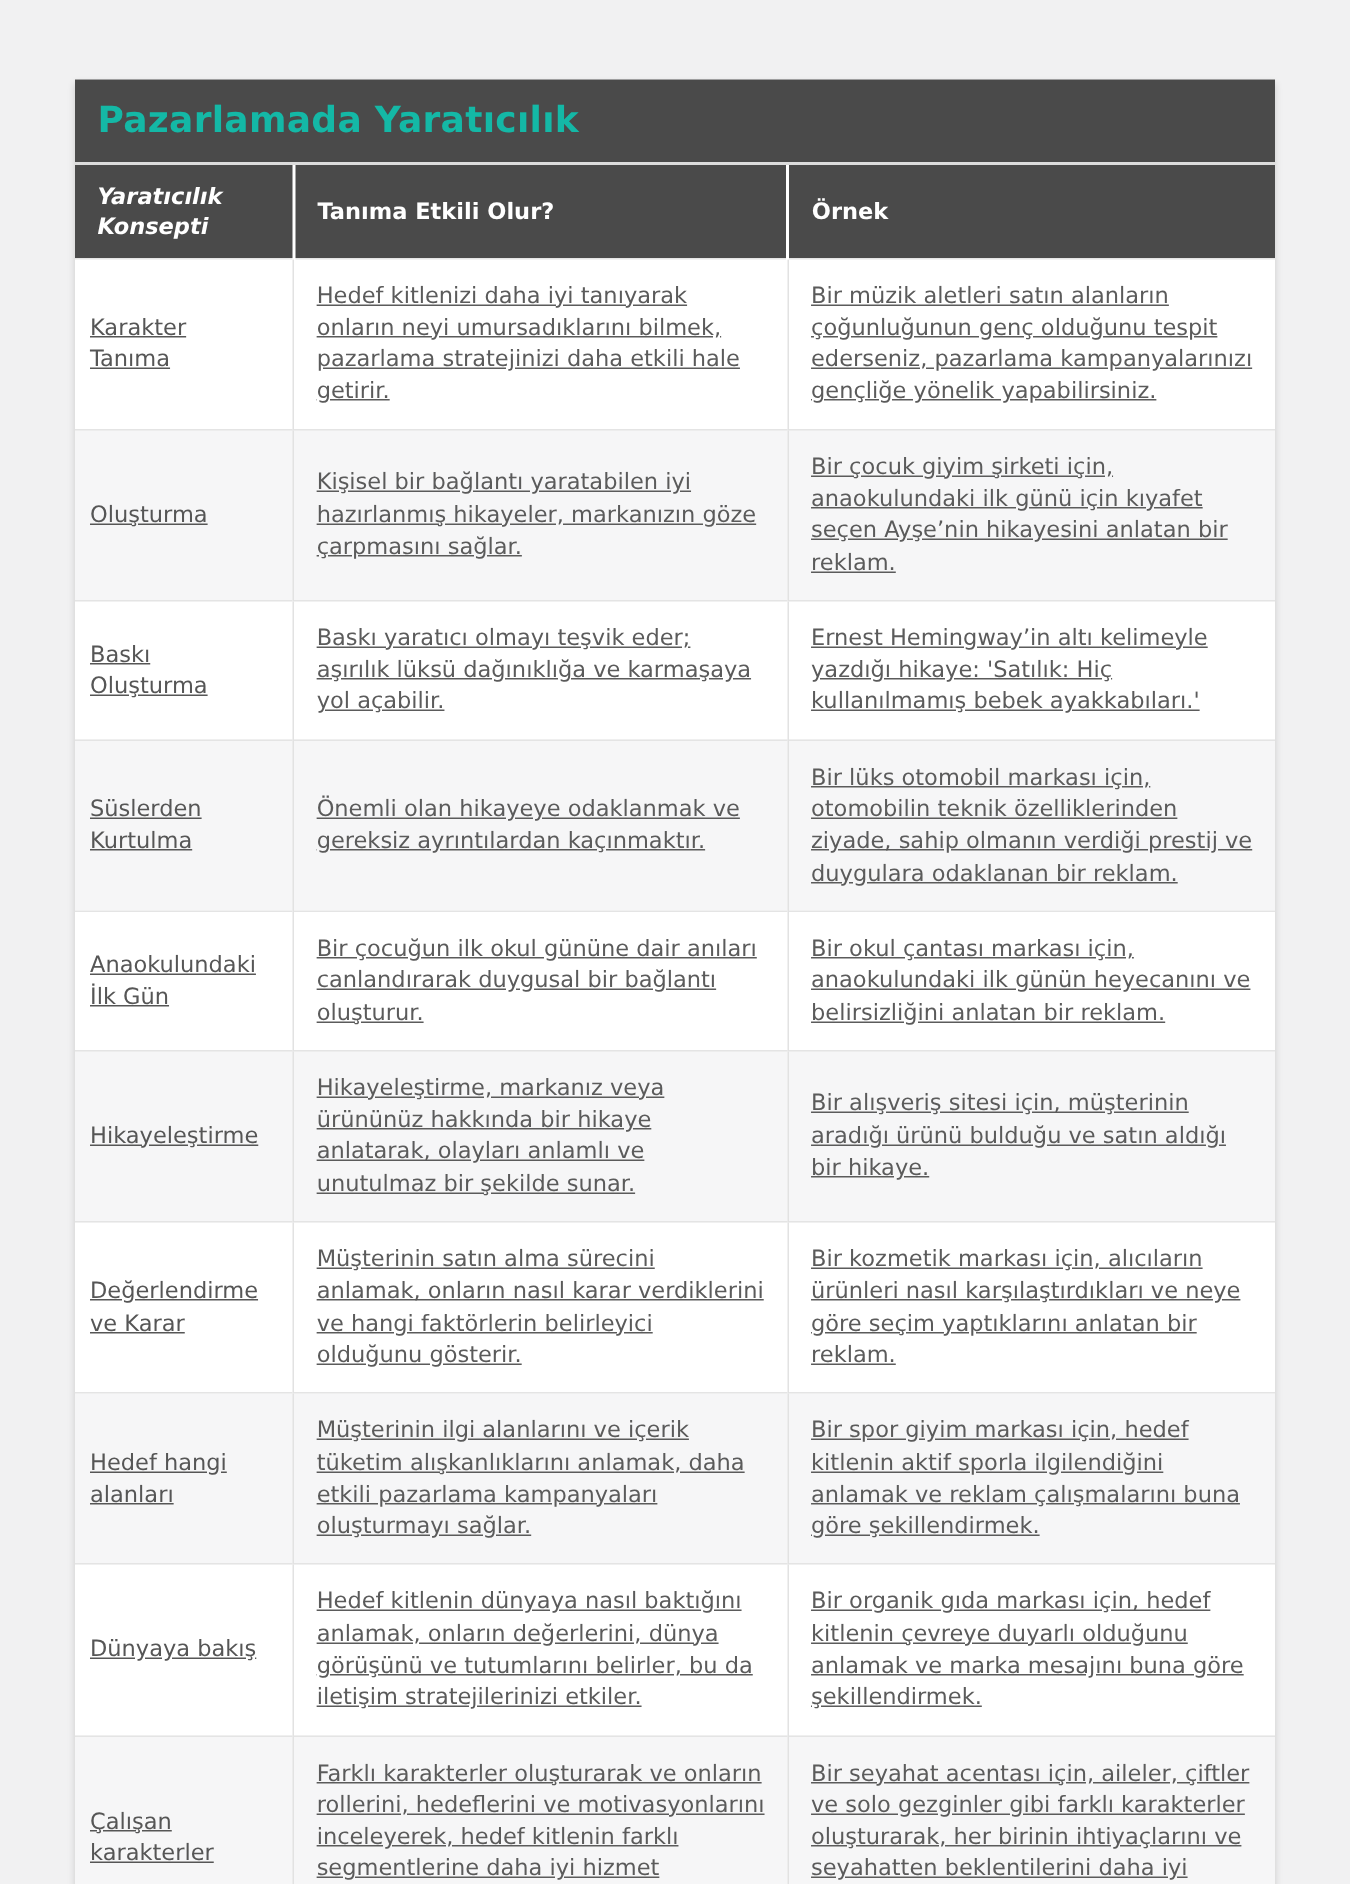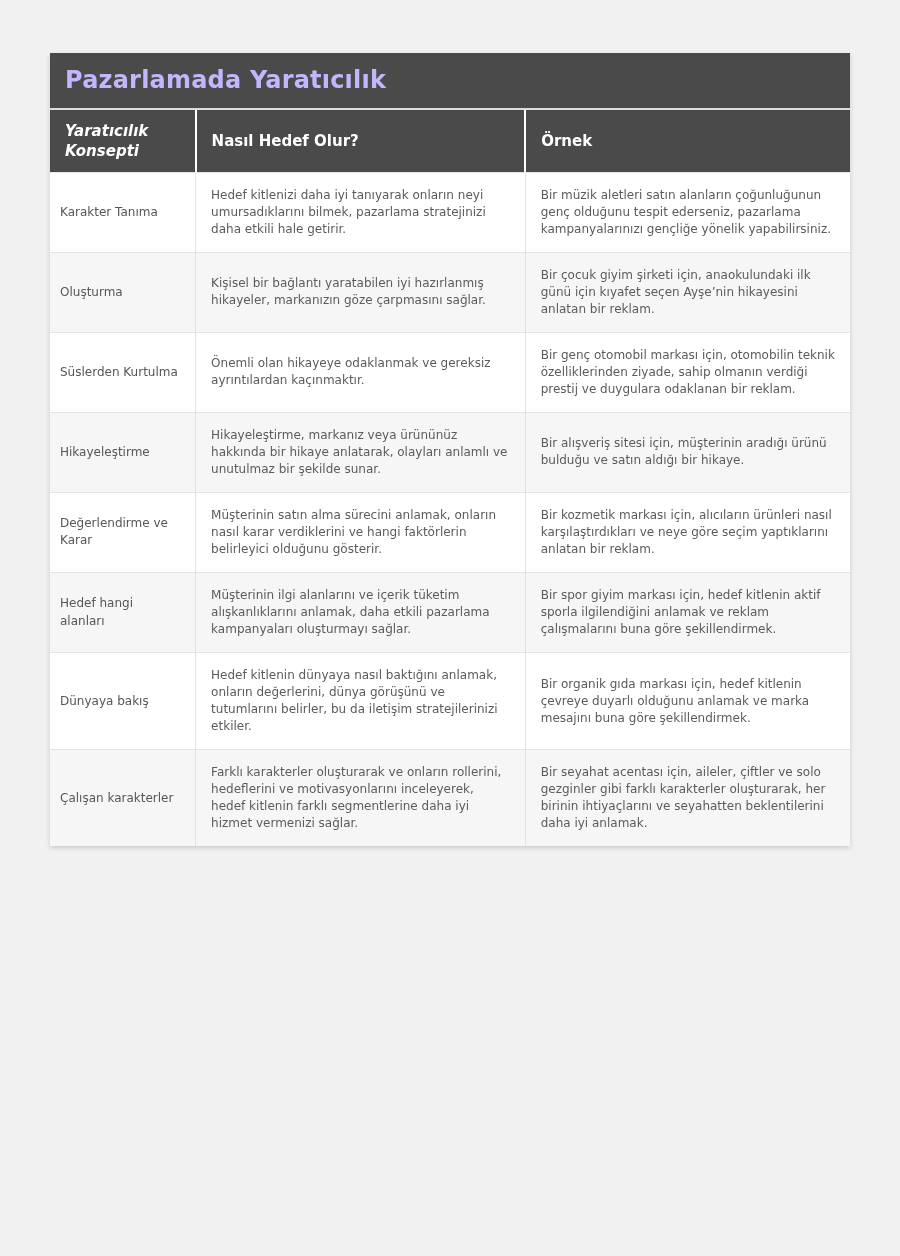--- a/index.html
+++ b/index.html
@@ -12,21 +12,21 @@
   .card {
     width: 800px;
     margin: 0 auto;
     position: relative;
     top: 53px;
     background: #ffffff;
     box-shadow: 0 2px 5px rgba(0,0,0,0.16);
   }
   .title-band {
     background: #4a4a4a;
-    color: #c4b5fd;
+    color: #14b8a6;
     font-size: 24px;
     font-weight: bold;
     padding: 13px 15px 14px 15px;
     border-bottom: 2px solid #dcdcdc;
     letter-spacing: 0.2px;
   }
   table.main-table {
     width: 100%;
     border-collapse: collapse;
     table-layout: fixed;
@@ -41,66 +41,77 @@
     padding: 10px 15px;
     height: 62px;
     border-left: 2px solid #ffffff;
     line-height: 1.35;
   }
   thead th:first-child { border-left: none; font-style: italic; }
   col.c-concept { width: 18.2%; }
   col.c-how     { width: 41.2%; }
   col.c-example { width: 40.6%; }
   tbody td {
-    font-size: 12px;
+    font-size: 15px;
     color: #5b5b5b;
     line-height: 1.42;
     padding: 14px 15px;
     vertical-align: middle;
     border-top: 1px solid #e4e4e4;
     border-left: 1px solid #e2e2e2;
     background: #ffffff;
+    text-decoration: underline;
   }
   tbody td:first-child { border-left: none; color: #565656; padding-left: 10px; }
   tbody tr:nth-child(even) td { background: #f6f6f7; }
 </style>
 </head>
 <body>
 
 <div class="card">
   <div class="title-band">Pazarlamada Yaratıcılık</div>
 
   <table class="main-table">
     <colgroup>
       <col class="c-concept">
       <col class="c-how">
       <col class="c-example">
     </colgroup>
     <thead>
       <tr>
         <th>Yaratıcılık Konsepti</th>
-        <th>Nasıl Hedef Olur?</th>
+        <th>Tanıma Etkili Olur?</th>
         <th>Örnek</th>
       </tr>
     </thead>
     <tbody>
       <tr>
         <td>Karakter Tanıma</td>
         <td>Hedef kitlenizi daha iyi tanıyarak onların neyi umursadıklarını bilmek, pazarlama stratejinizi daha etkili hale getirir.</td>
         <td>Bir müzik aletleri satın alanların çoğunluğunun genç olduğunu tespit ederseniz, pazarlama kampanyalarınızı gençliğe yönelik yapabilirsiniz.</td>
       </tr>
       <tr>
         <td>Oluşturma</td>
         <td>Kişisel bir bağlantı yaratabilen iyi hazırlanmış hikayeler, markanızın göze çarpmasını sağlar.</td>
         <td>Bir çocuk giyim şirketi için, anaokulundaki ilk günü için kıyafet seçen Ayşe’nin hikayesini anlatan bir reklam.</td>
       </tr>
       <tr>
+        <td>Baskı Oluşturma</td>
+        <td>Baskı yaratıcı olmayı teşvik eder; aşırılık lüksü dağınıklığa ve karmaşaya yol açabilir.</td>
+        <td>Ernest Hemingway’in altı kelimeyle yazdığı hikaye: 'Satılık: Hiç kullanılmamış bebek ayakkabıları.'</td>
+      </tr>
+      <tr>
         <td>Süslerden Kurtulma</td>
         <td>Önemli olan hikayeye odaklanmak ve gereksiz ayrıntılardan kaçınmaktır.</td>
-        <td>Bir genç otomobil markası için, otomobilin teknik özelliklerinden ziyade, sahip olmanın verdiği prestij ve duygulara odaklanan bir reklam.</td>
+        <td>Bir lüks otomobil markası için, otomobilin teknik özelliklerinden ziyade, sahip olmanın verdiği prestij ve duygulara odaklanan bir reklam.</td>
+      </tr>
+      <tr>
+        <td>Anaokulundaki İlk Gün</td>
+        <td>Bir çocuğun ilk okul gününe dair anıları canlandırarak duygusal bir bağlantı oluşturur.</td>
+        <td>Bir okul çantası markası için, anaokulundaki ilk günün heyecanını ve belirsizliğini anlatan bir reklam.</td>
       </tr>
       <tr>
         <td>Hikayeleştirme</td>
         <td>Hikayeleştirme, markanız veya ürününüz hakkında bir hikaye anlatarak, olayları anlamlı ve unutulmaz bir şekilde sunar.</td>
         <td>Bir alışveriş sitesi için, müşterinin aradığı ürünü bulduğu ve satın aldığı bir hikaye.</td>
       </tr>
       <tr>
         <td>Değerlendirme ve Karar</td>
         <td>Müşterinin satın alma sürecini anlamak, onların nasıl karar verdiklerini ve hangi faktörlerin belirleyici olduğunu gösterir.</td>
         <td>Bir kozmetik markası için, alıcıların ürünleri nasıl karşılaştırdıkları ve neye göre seçim yaptıklarını anlatan bir reklam.</td>

